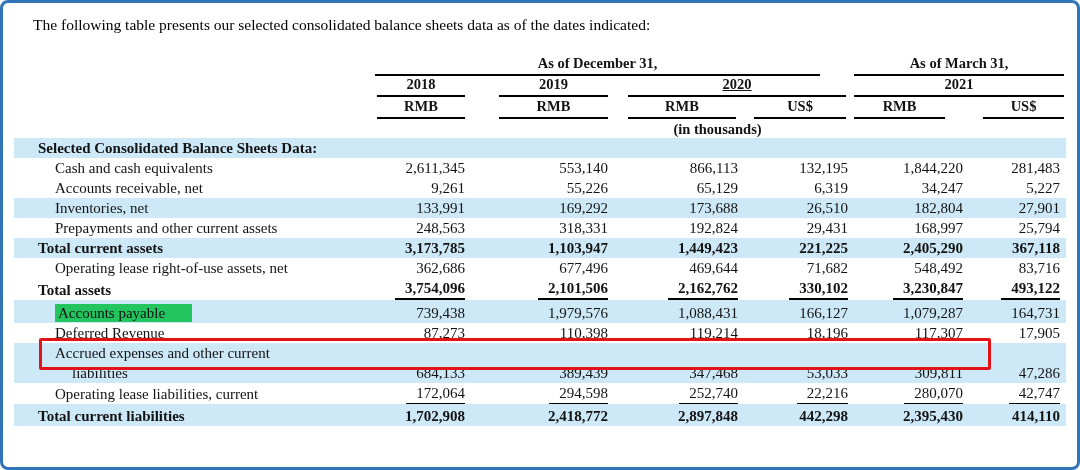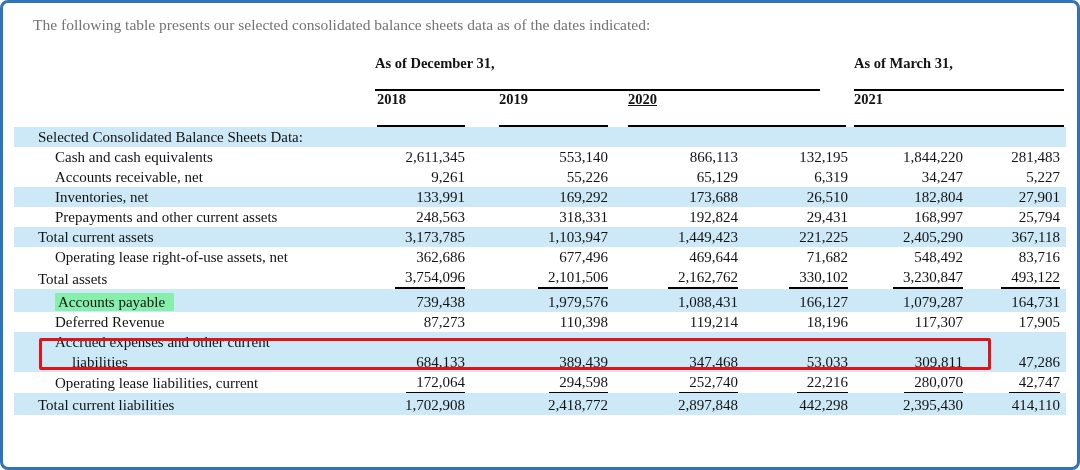--- a/index.html
+++ b/index.html
@@ -12,62 +12,62 @@
     background:#ffffff;
     overflow:hidden;
     font-family:"Liberation Serif", serif;
     color:#131313;
   }
   .intro{
     margin:0;
     padding:12px 0 0 30px;
     font-size:15.5px;
     line-height:20px;
-    color:#737373;
+    color:#000000;
   }
   table.bs{
     border-collapse:collapse;
     table-layout:fixed;
     width:1052px;
     margin:20px 11px 0 11px;
     font-size:15px;
   }
   thead th{font-weight:bold;font-size:14.5px;vertical-align:bottom;padding:0;}
   thead tr.groups{height:20px;}
   thead tr.years{height:21px;}
   thead tr.curr{height:22px;}
   thead tr.units{height:19px;}
   .hl{
     border-bottom:2px solid #000;
-    padding-bottom:18px;
-    text-align:left;
+    padding-bottom:3px;
+    text-align:center;
     line-height:16px;
     white-space:nowrap;
   }
   .unitsnote{text-align:center;font-weight:bold;line-height:17px;}
   tbody tr{height:20px;}
   tbody tr.h22{height:22px;}
   tbody tr.h23{height:23px;}
   tbody tr:last-child{height:22px;}
   tbody tr.shade{background:#cde8f7;}
-  tbody tr.bold{font-weight:normal;border-radius:7px;}
+  tbody tr.bold{font-weight:bold;border-radius:7px;}
   tbody td{
     vertical-align:bottom;
     line-height:20px;
     padding:0 6px 0 0;
     text-align:right;
     white-space:nowrap;
   }
   tbody td.lbl{text-align:left;padding:0;}
   .l0{padding-left:24px;}
   .l1{padding-left:41px;}
   .l2{padding-left:58px;}
   .rt{display:inline-block;border-bottom:2px solid #000;padding:0 0 0 10px;}
   .rn{display:inline-block;border-bottom:1px solid #000;padding:0 0 0 10px;}
-  .hl-orange{background:#86efac;padding:1px 9px 1px 3px;}
+  .hl-orange{background:#22c55e;padding:1px 27px 1px 3px;}
   .redbox{
     position:absolute;
     box-sizing:border-box;
     left:36px;top:335px;
     width:952px;height:32px;
     border:3px solid #e31219;
     border-radius:2px;
     pointer-events:none;
   }
 </style>
@@ -105,20 +105,47 @@
           <th colspan="1">
             <div class="hl" style="margin: 0px 6px 0px 28px;">2019</div>
           </th>
           <th colspan="2">
             <div class="hl" style="margin: 0px 8px 0px 14px; text-decoration: underline;">2020</div>
           </th>
           <th colspan="2">
             <div class="hl" style="margin: 0px 2px 0px 0px;">2021</div>
           </th>
         </tr>
+        <tr class="curr">
+          <th></th>
+          <th>
+            <div class="hl" style="margin: 0px 6px 0px 8px;">RMB</div>
+          </th>
+          <th>
+            <div class="hl" style="margin: 0px 6px 0px 28px;">RMB</div>
+          </th>
+          <th>
+            <div class="hl" style="margin: 0px 8px 0px 14px;">RMB</div>
+          </th>
+          <th>
+            <div class="hl" style="margin: 0px 8px 0px 10px;">US$</div>
+          </th>
+          <th>
+            <div class="hl" style="margin: 0px 24px 0px 0px;">RMB</div>
+          </th>
+          <th>
+            <div class="hl" style="margin: 0px 2px 0px 14px;">US$</div>
+          </th>
+        </tr>
+        <tr class="units">
+          <th></th>
+          <th colspan="6">
+            <div class="unitsnote">(in thousands)</div>
+          </th>
+        </tr>
       </thead>
     <tbody>
         <tr class="shade bold">
           <td class="lbl">
             <div class="l0"><span>Selected Consolidated Balance Sheets Data:</span></div>
           </td>
           <td class="val"></td>
           <td class="val"></td>
           <td class="val"></td>
           <td class="val"></td>

